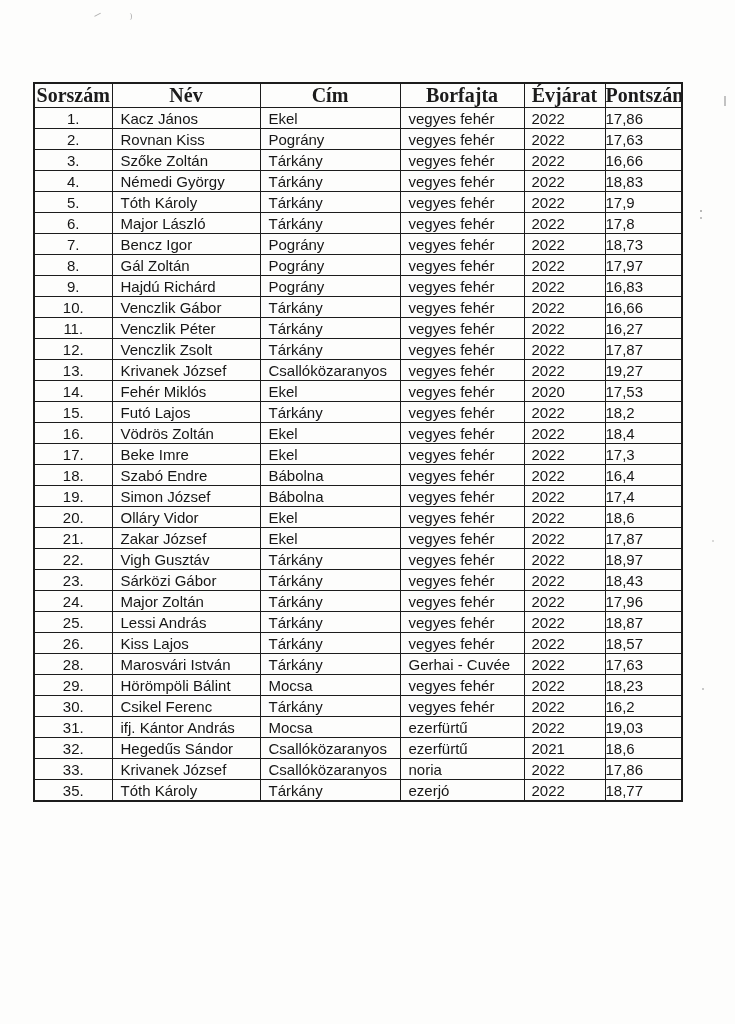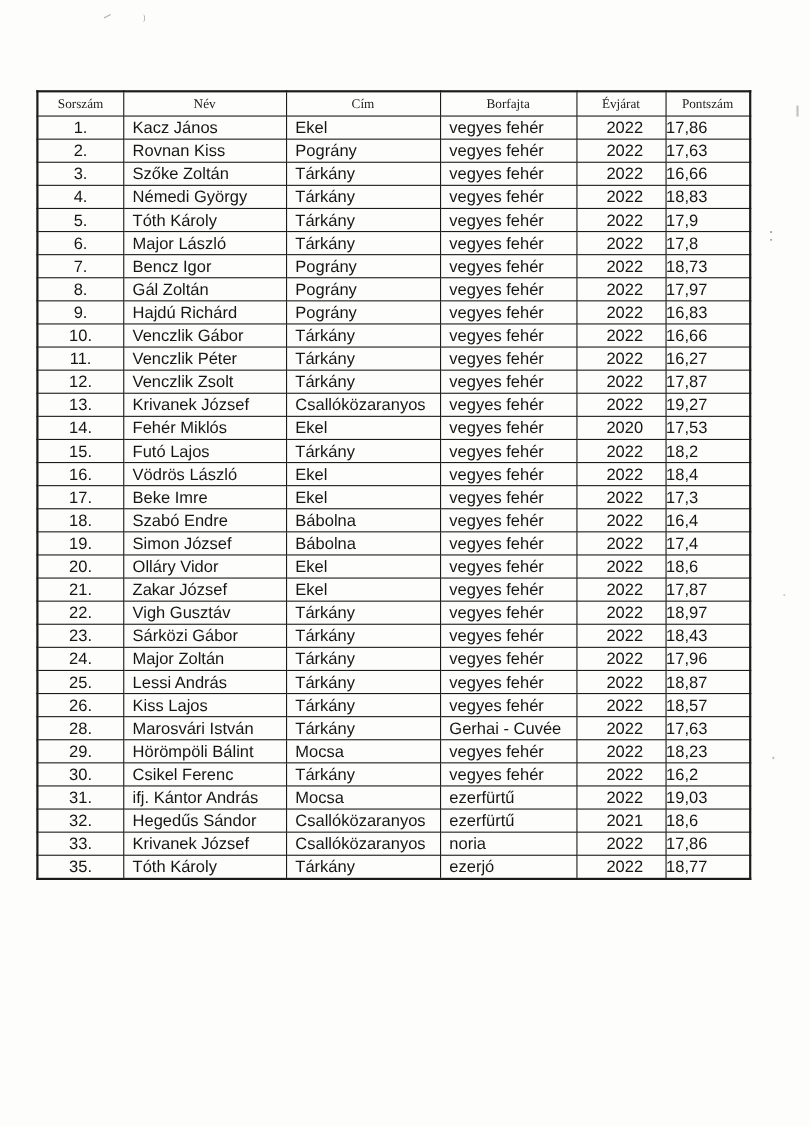--- a/index.html
+++ b/index.html
@@ -28,36 +28,36 @@
     background:transparent;
   }
   table.results th, table.results td{
     border:1.5px solid var(--ink);
     overflow:hidden;
     white-space:nowrap;
   }
   table.results{border:2px solid var(--ink);}
   thead th{
     font-family:"Liberation Serif", serif;
-    font-weight:normal;
-    font-size:12px;
+    font-weight:bold;
+    font-size:20px;
     height:21px;
     text-align:center;
     padding:0;
     border-bottom-width:2px;
   }
   tbody td{
     font-size:15px;
     height:20px;
     padding:0;
     color:#161616;
   }
   td.c0{text-align:center;}
   td.c1,td.c2,td.c3{text-align:left;padding-left:8px;}
-  td.c4{text-align:center;padding-left:7px;margin-top:18px;}
+  td.c4{text-align:left;padding-left:7px;margin-top:18px;}
   td.c5{text-align:left;}
   
   .speck{position:absolute;}
   .speck-a{left:95px;top:14px;width:7px;height:4px;border-top:1.5px solid #8f8f8f;transform:rotate(-28deg);opacity:.7;}
   .speck-b{left:127px;top:13px;width:4px;height:7px;border-right:1.5px solid #929292;border-radius:60%;opacity:.65;}
   .speck-c{left:700px;top:210px;width:2px;height:2px;background:#8a8a8a;border-radius:50%;box-shadow:0 7px 0 #9a9a9a;opacity:.8;}
   .speck-d{left:724px;top:96px;width:1.5px;height:10px;background:#9b9b9b;opacity:.6;}
   .speck-e{left:702px;top:688px;width:2px;height:2px;background:#9a9a9a;border-radius:50%;opacity:.7;}
   .speck-f{left:712px;top:540px;width:2px;height:2px;background:#ababab;border-radius:50%;opacity:.6;}
 </style>
@@ -208,21 +208,21 @@
         <tr>
           <td class="c0">15.</td>
           <td class="c1">Futó Lajos</td>
           <td class="c2">Tárkány</td>
           <td class="c3">vegyes fehér</td>
           <td class="c4">2022</td>
           <td class="c5">18,2</td>
         </tr>
         <tr>
           <td class="c0">16.</td>
-          <td class="c1">Vödrös László</td>
+          <td class="c1">Vödrös Zoltán</td>
           <td class="c2">Ekel</td>
           <td class="c3">vegyes fehér</td>
           <td class="c4">2022</td>
           <td class="c5">18,4</td>
         </tr>
         <tr>
           <td class="c0">17.</td>
           <td class="c1">Beke Imre</td>
           <td class="c2">Ekel</td>
           <td class="c3">vegyes fehér</td>

